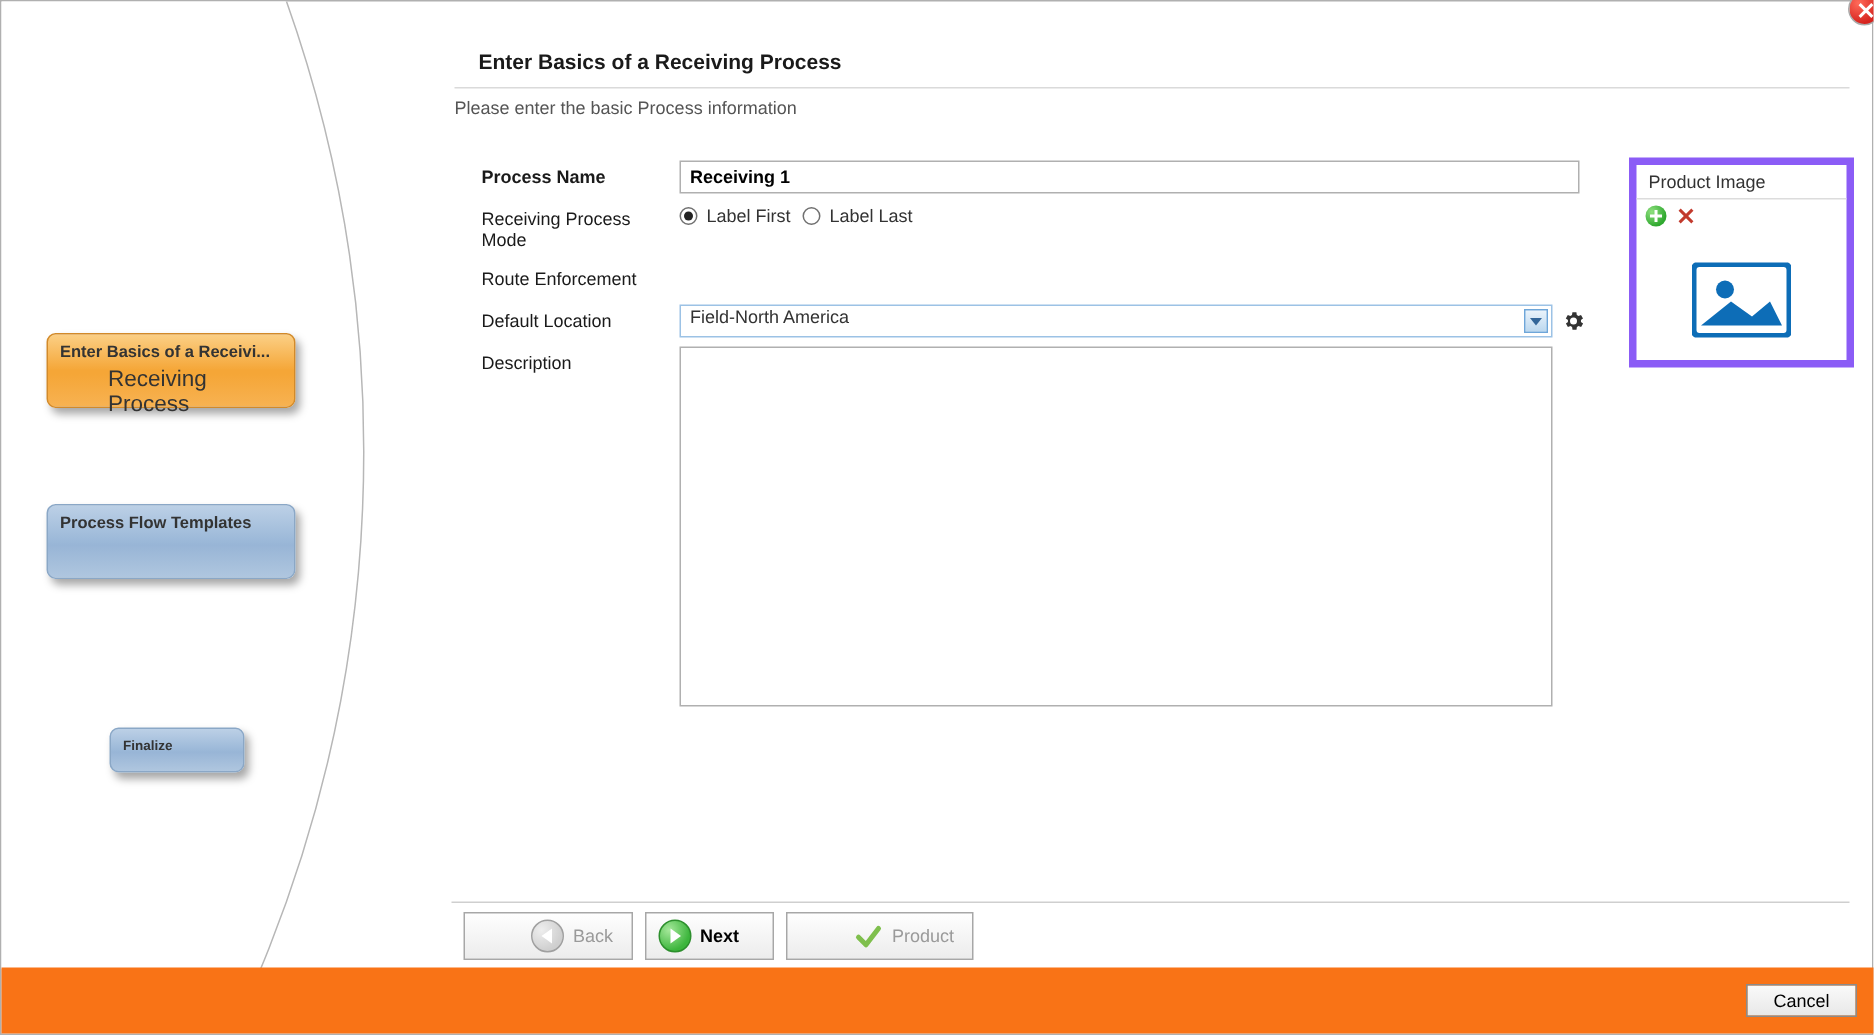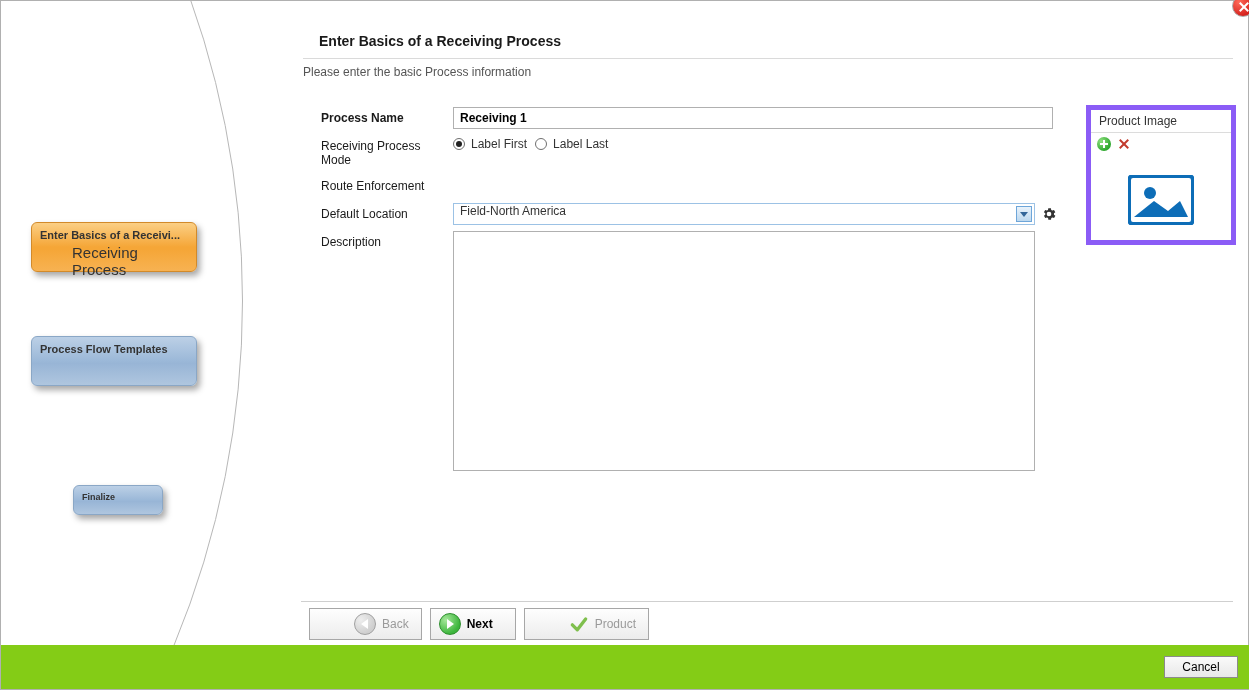--- a/index.html
+++ b/index.html
@@ -342,21 +342,21 @@
   }
   .check-ico svg { width:20px; height:20px; }
 
   
   .footer {
     position:absolute;
     left:0;
     bottom:0;
     width:1249px;
     height:44px;
-    background:#84cc16;
+    background:#f97316;
     display:flex;
     justify-content:flex-end;
     align-items:center;
     padding-right:12px;
   }
   .cancel-btn {
     min-width:74px;
     height:22px;
     background: linear-gradient(to bottom,#fafafa,#e8e8e8);
     border:1px solid #8b8b8b;

